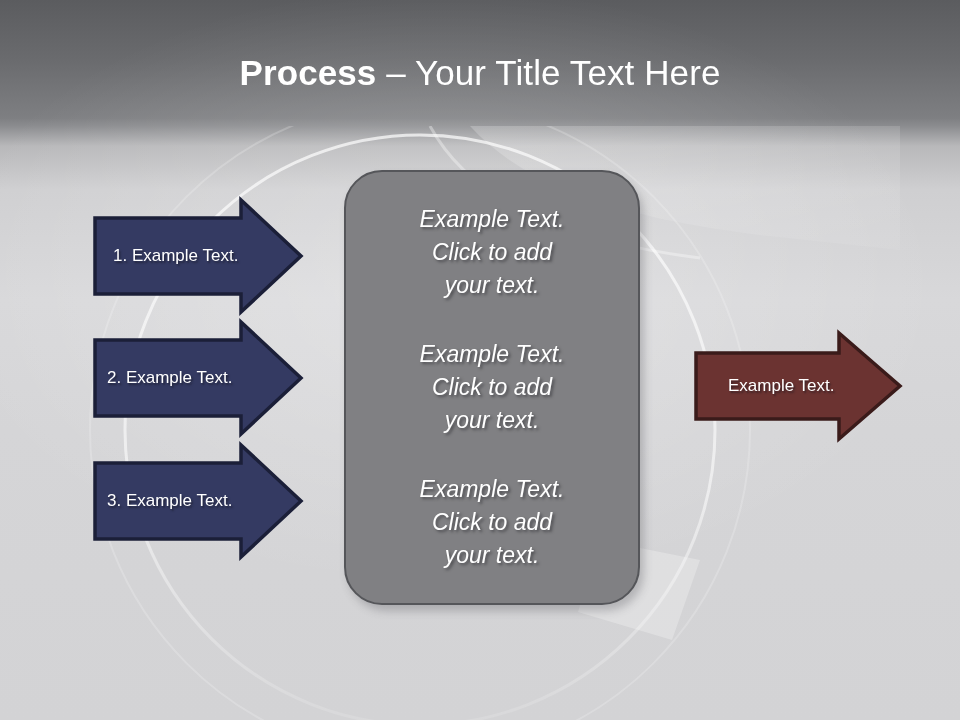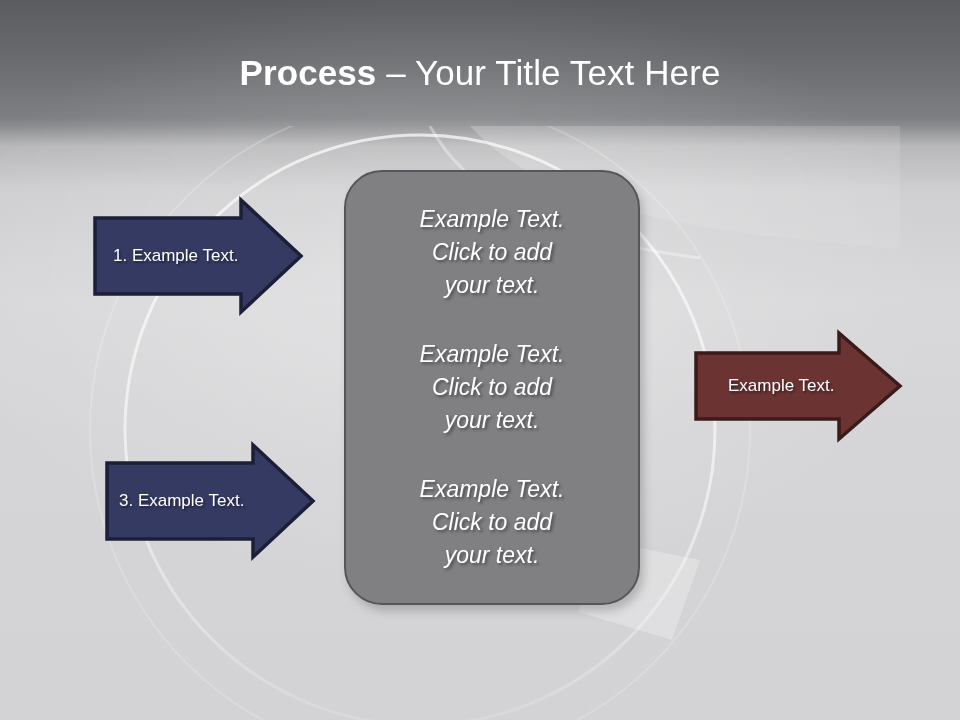--- a/index.html
+++ b/index.html
@@ -149,22 +149,28 @@
     <span class="strong">Process</span><span class="rest"> – Your Title Text Here</span>
   </div>
 
   <div class="arrow" style="left:93px; top:198px;">
     <svg width="210" height="116" viewBox="0 0 210 116" xmlns="http://www.w3.org/2000/svg">
       <polygon points="2,20 148,20 148,2 208,58 148,114 148,96 2,96" fill="#343a62" stroke="#1b1f38" stroke-width="3.5" stroke-linejoin="miter"></polygon>
     </svg>
     <div class="arrow-label" style="left:20px; top:48px;">1. Example Text.</div>
   </div>
 
+  <div class="arrow" style="left:93px; top:320px;">
+    <svg width="210" height="116" viewBox="0 0 210 116" xmlns="http://www.w3.org/2000/svg">
+      <polygon points="2,20 148,20 148,2 208,58 148,114 148,96 2,96" fill="#343a62" stroke="#1b1f38" stroke-width="3.5" stroke-linejoin="miter"></polygon>
+    </svg>
+    <div class="arrow-label" style="left:14px; top:48px;">2. Example Text.</div>
+  </div>
 
-  <div class="arrow" style="left:93px; top:443px;margin-left:12px;">
+  <div class="arrow" style="left:93px; top:443px;">
     <svg width="210" height="116" viewBox="0 0 210 116" xmlns="http://www.w3.org/2000/svg">
       <polygon points="2,20 148,20 148,2 208,58 148,114 148,96 2,96" fill="#343a62" stroke="#1b1f38" stroke-width="3.5" stroke-linejoin="miter"></polygon>
     </svg>
     <div class="arrow-label" style="left:14px; top:48px;">3. Example Text.</div>
   </div>
 
   <div class="center-box">
     <div class="center-block">Example Text.
 Click  to add
 your text.</div>

